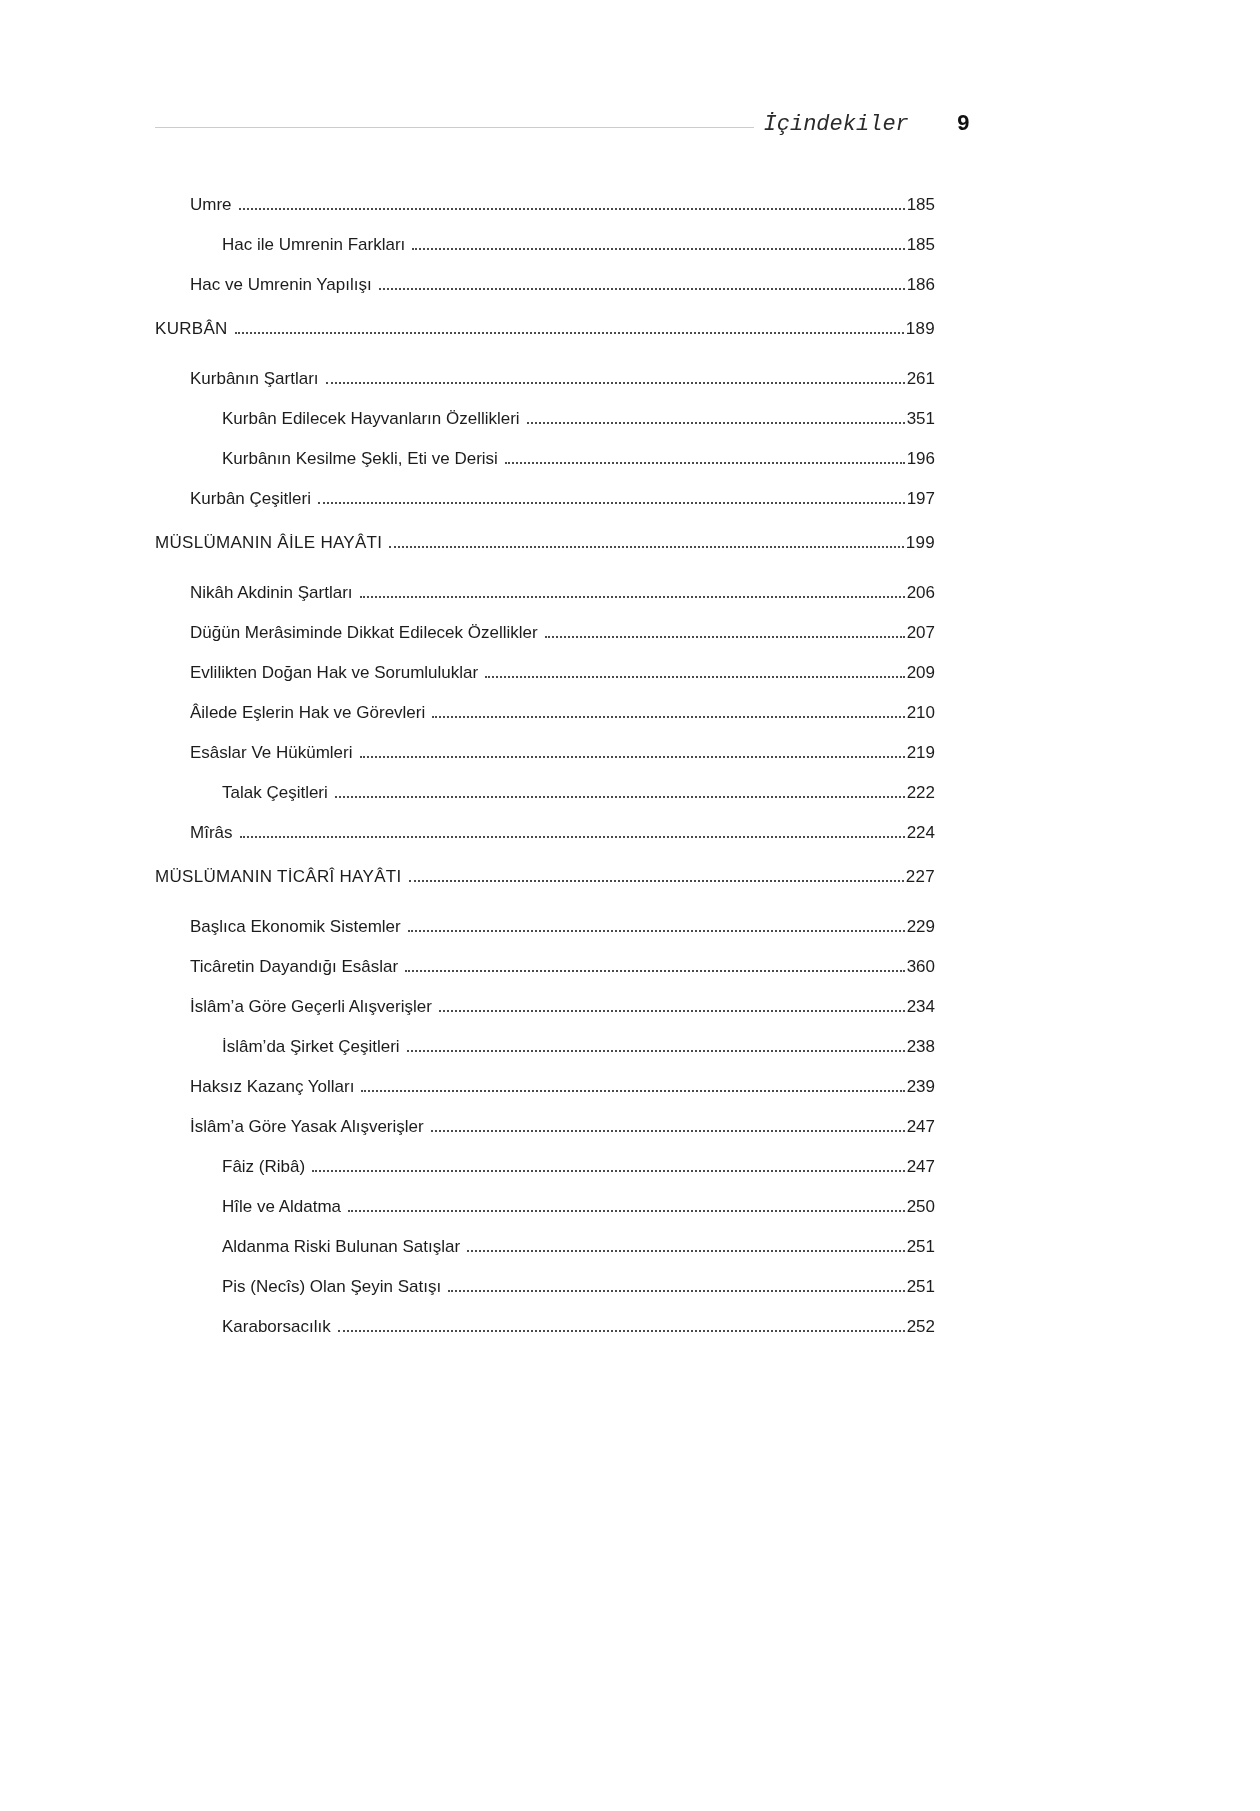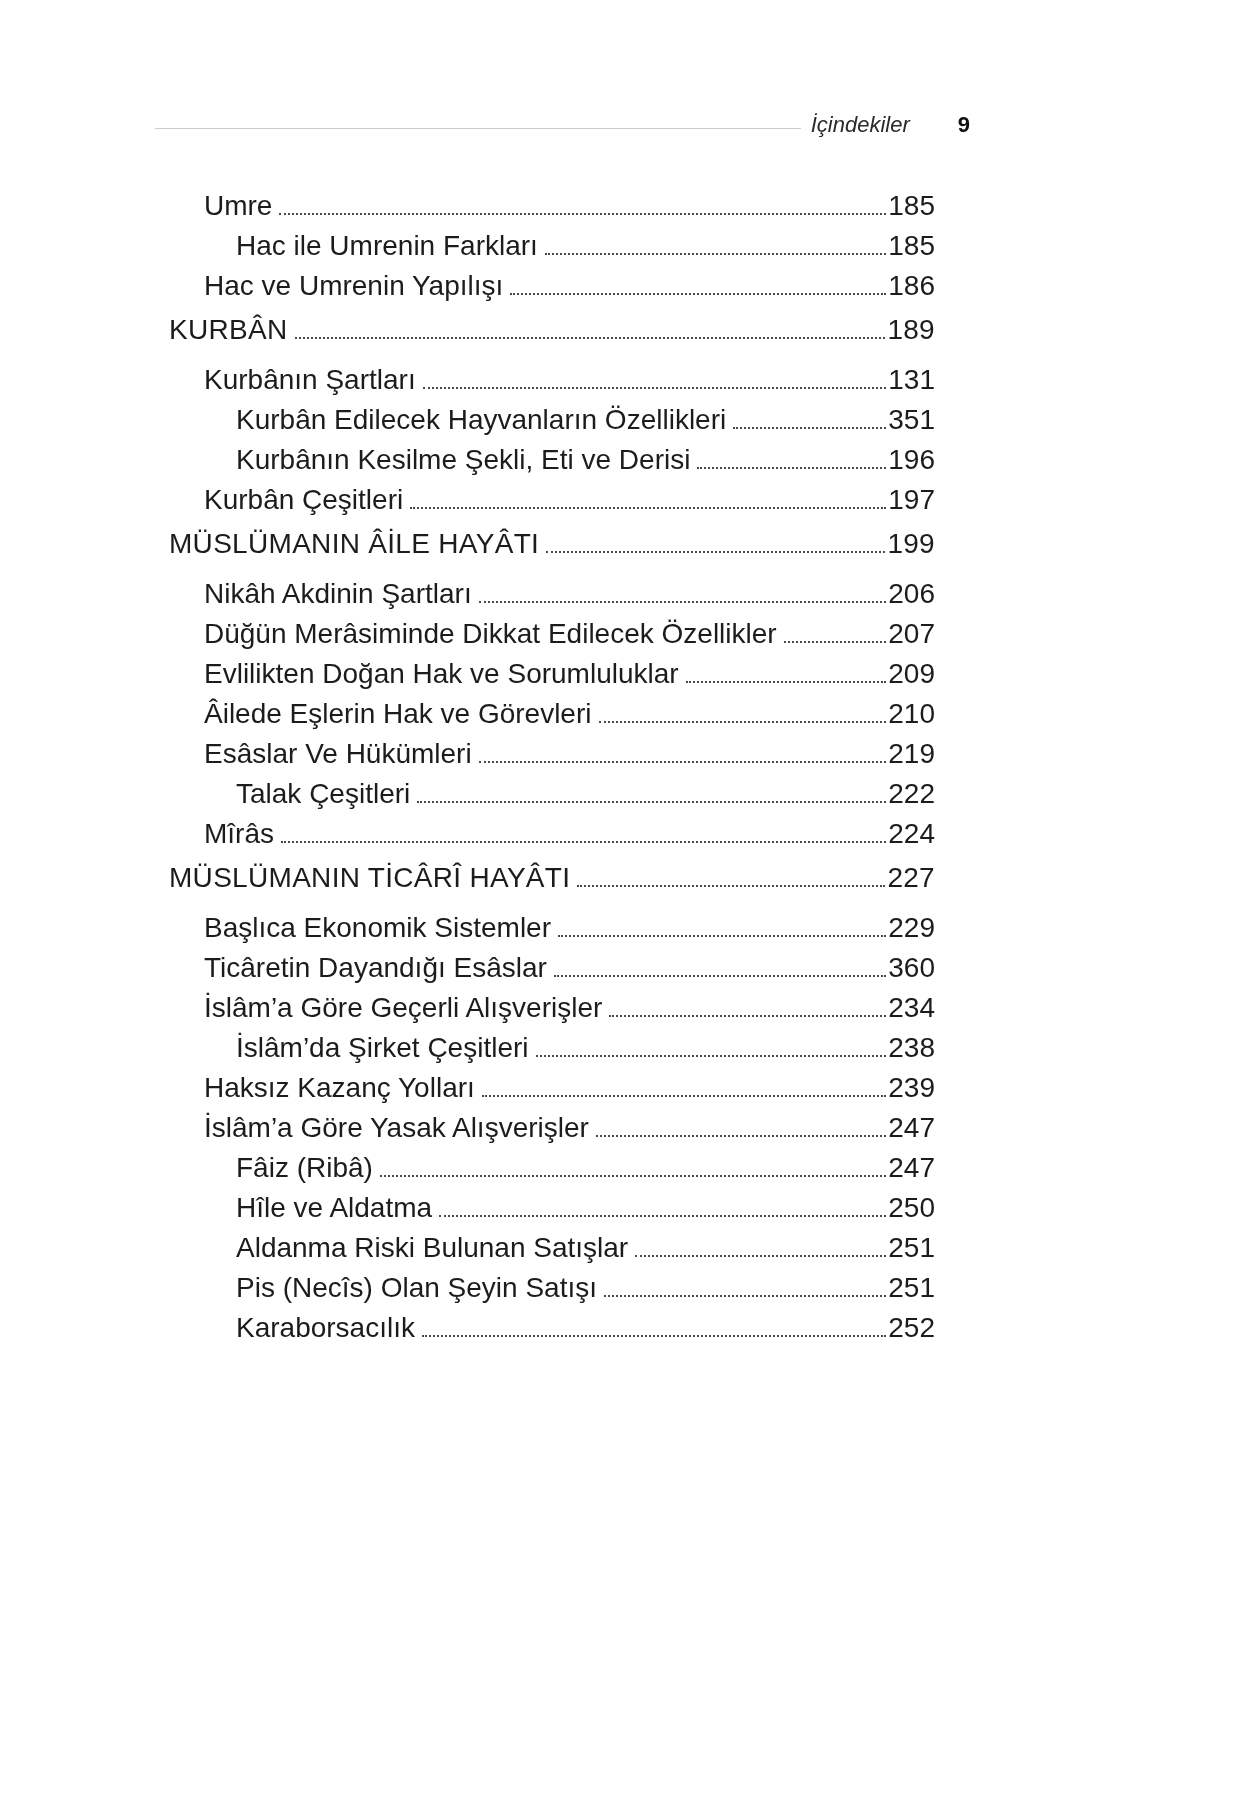--- a/index.html
+++ b/index.html
@@ -16,20 +16,21 @@
     width: 100%;
     height: 100%;
     position: relative;
   }
   
   .header {
     display: flex;
     align-items: baseline;
     padding: 112px 290px 0 155px;
     font-size: 22px;
+    font-family: Liberation Mono, monospace;
   }
   .header-rule {
     flex: 1;
     align-self: center;
     border-bottom: 1px solid #cccccc;
     margin-right: 10px;
     position: relative;
     top: 3px;
   }
   .header-title {
@@ -42,24 +43,23 @@
     margin-left: 48px;
     color: #111111;
   }
   
   .toc {
     margin: 54px 325px 0 155px;
   }
   .toc-row {
     display: flex;
     align-items: baseline;
-    font-size: 28px;
+    font-size: 17px;
     line-height: 27px;
     margin-bottom: 13px;
-    margin-left: 14px;
   }
   .toc-row.level0 {
     margin-top: 17px;
     margin-bottom: 23px;
     letter-spacing: 0.3px;
   }
   .toc-row.level1 { padding-left: 35px; }
   .toc-row.level2 { padding-left: 67px; }
   .toc-row.level2 .toc-label { }
   .toc-label { white-space: nowrap; }
@@ -99,21 +99,21 @@
     <span class="toc-page">186</span>
   </div>
       <div class="toc-row level0">
     <span class="toc-label">KURBÂN</span>
     <span class="leader"></span>
     <span class="toc-page">189</span>
   </div>
       <div class="toc-row level1">
     <span class="toc-label">Kurbânın Şartları</span>
     <span class="leader"></span>
-    <span class="toc-page">131</span>
+    <span class="toc-page">261</span>
   </div>
       <div class="toc-row level2">
     <span class="toc-label">Kurbân Edilecek Hayvanların Özellikleri</span>
     <span class="leader"></span>
     <span class="toc-page">351</span>
   </div>
       <div class="toc-row level2">
     <span class="toc-label">Kurbânın Kesilme Şekli, Eti ve Derisi</span>
     <span class="leader"></span>
     <span class="toc-page">196</span>

